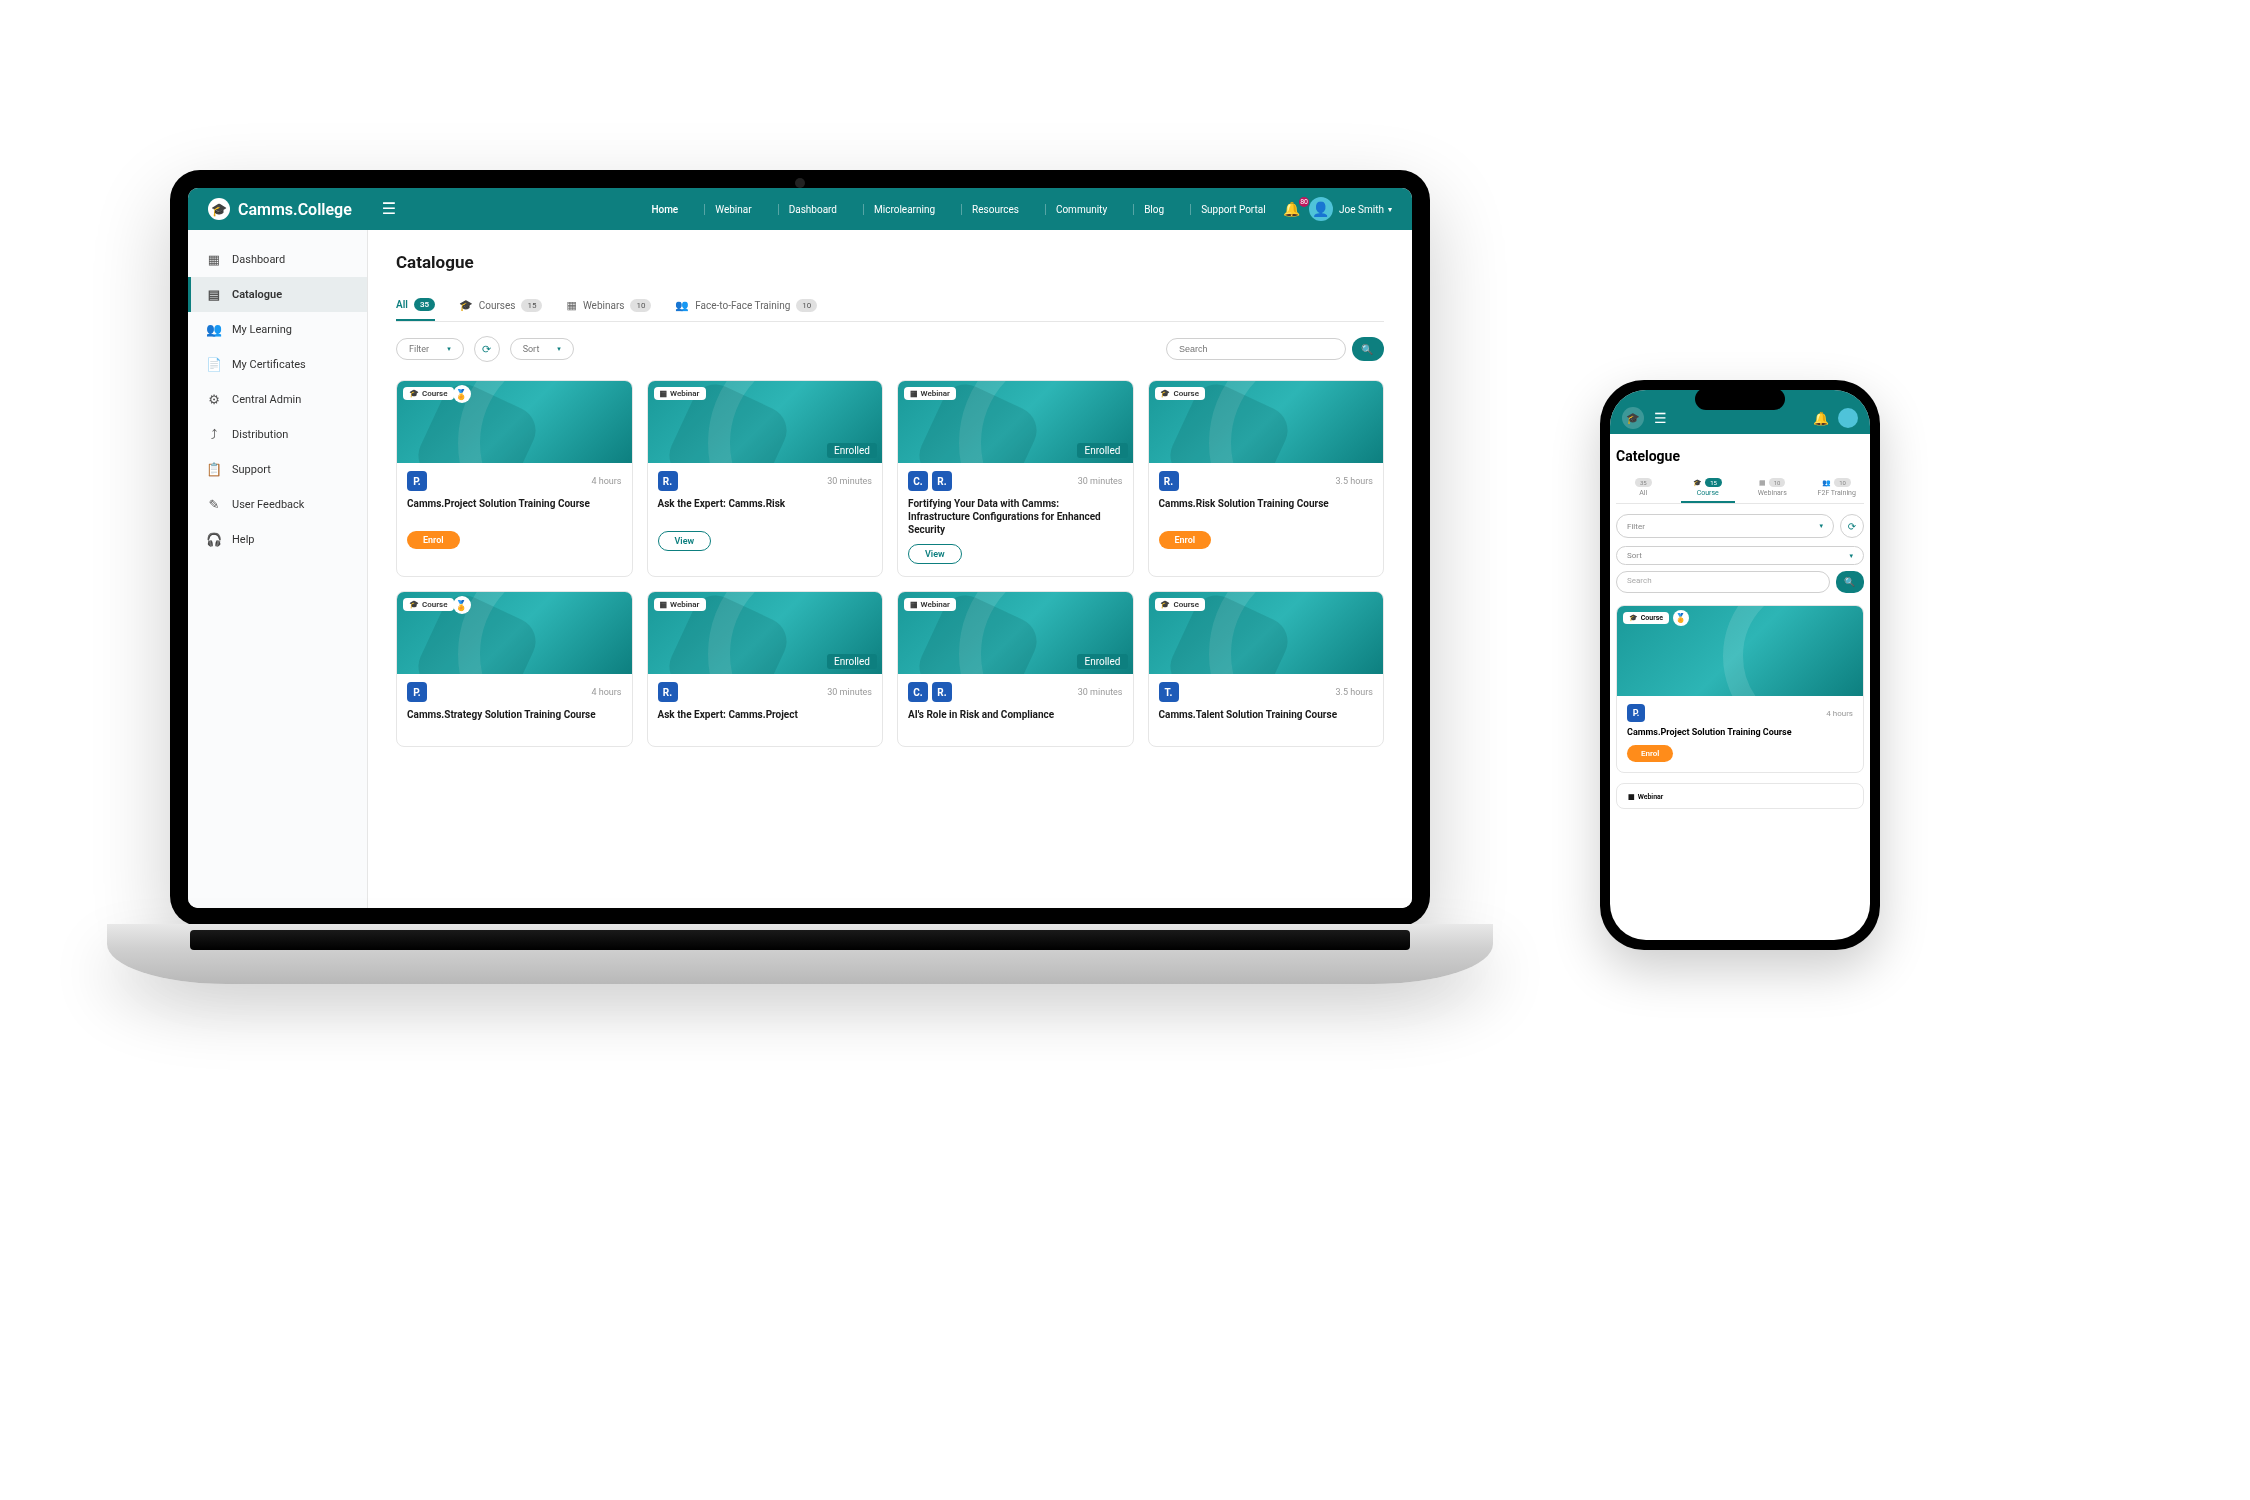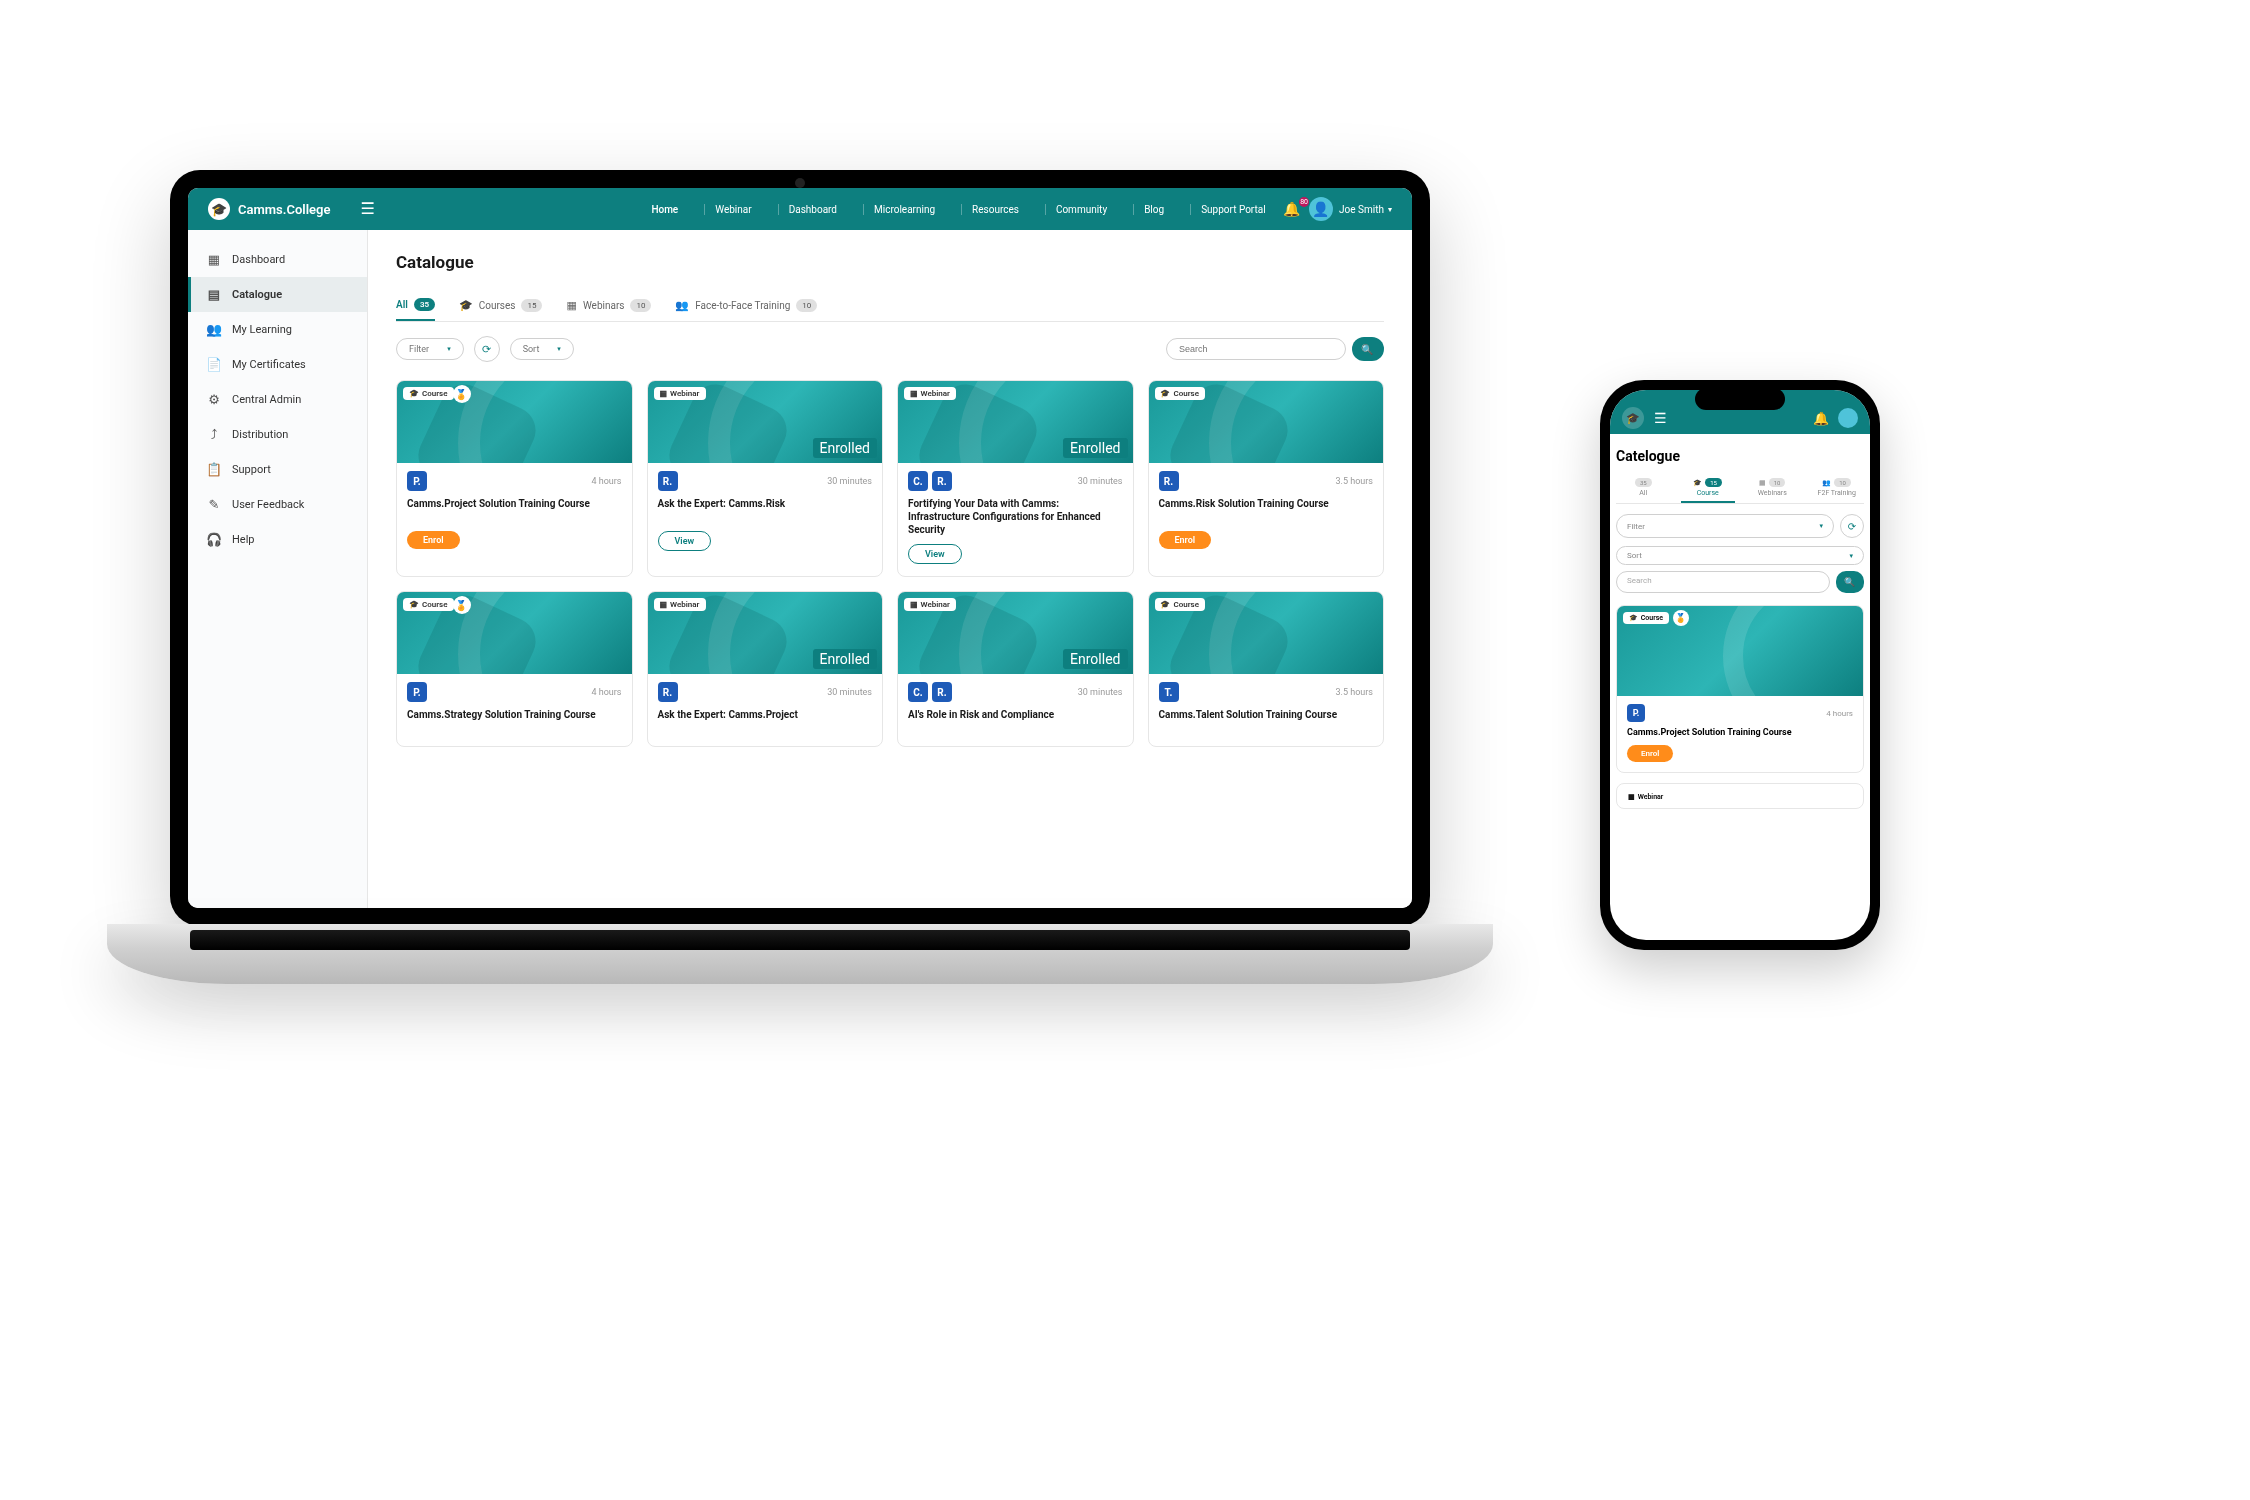--- a/index.html
+++ b/index.html
@@ -15,21 +15,21 @@
 
 
 .phone { position: absolute; left: 1600px; top: 380px; width: 280px; height: 570px; background: #000; border-radius: 44px; padding: 10px; box-shadow: 0 20px 50px rgba(0,0,0,.2); }
 .phone-inner { background: #fff; border-radius: 36px; overflow: hidden; height: 100%; position: relative; }
 .phone-notch { position: absolute; top: 8px; left: 50%; transform: translateX(-50%); width: 90px; height: 22px; background: #000; border-radius: 14px; z-index: 10; }
 
 
 .app-header { background: #0d7f7f; color: #fff; display: flex; align-items: center; padding: 0 20px; height: 42px; font-size: 11px; }
 .logo { display: flex; align-items: center; gap: 8px; }
 .logo-badge { width: 22px; height: 22px; background: #fff; border-radius: 50%; display: flex; align-items: center; justify-content: center; color: #0d7f7f; font-size: 13px; }
-.logo-text { font-weight: 600; font-size: 13px; }
+.logo-text { font-weight: 600; font-size: 16px; }
 .hamburger { margin-left: 30px; font-size: 16px; line-height: 1; }
 .nav { margin-left: auto; display: flex; align-items: center; gap: 16px; }
 .nav-item { padding: 0 10px; border-left: 1px solid rgba(255,255,255,.3); font-size: 10px; }
 .nav-item:first-child { border-left: none; }
 .nav-item.active { color: #fff; font-weight: 500; }
 .bell { position: relative; margin: 0 8px; font-size: 14px; color: #ffc107; }
 .bell-badge { position: absolute; top: -4px; right: -8px; background: #be185d; color: #fff; font-size: 7px; padding: 1px 1px; border-radius: 6px; }
 .avatar { width: 24px; height: 24px; background: #4fc3d9; border-radius: 50%; display: flex; align-items: center; justify-content: center; margin-right: 6px; font-size: 14px; }
 .user-name { font-size: 10px; }
 .chev-down { font-size: 8px; margin-left: 4px; }
@@ -60,21 +60,21 @@
 .search-btn { background: #0d7f7f; border-radius: 12px; width: 32px; height: 24px; display: flex; align-items: center; justify-content: center; color: #fff; font-size: 10px; margin-left: 6px; cursor: pointer; }
 
 
 .grid { display: grid; grid-template-columns: repeat(4, 1fr); gap: 14px; }
 .card { border: 1px solid #e6e6e6; border-radius: 8px; overflow: hidden; background: #fff; position: relative; }
 .card-img { height: 82px; background: linear-gradient(135deg,#1a9999 0%,#2db5b5 50%,#0d7f7f 100%); position: relative; overflow: hidden; }
 .card-img::before { content: ''; position: absolute; width: 180px; height: 180px; border-radius: 50%; border: 22px solid rgba(255,255,255,.12); top: -50px; right: -50px; }
 .card-img::after { content: ''; position: absolute; width: 100px; height: 100px; border-radius: 24px; background: rgba(0,60,60,.15); transform: rotate(25deg); bottom: -30px; left: 30px; }
 .type-chip { position: absolute; top: 6px; left: 6px; background: #fff; border-radius: 4px; padding: 2px 6px; font-size: 8px; font-weight: 600; color: #333; display: flex; align-items: center; gap: 3px; z-index: 2; }
 .medal { position: absolute; top: 4px; left: 56px; width: 18px; height: 18px; background: #fff; border-radius: 50%; font-size: 10px; display: flex; align-items: center; justify-content: center; color: #0d7f7f; z-index: 2; }
-.enrolled { position: absolute; bottom: 5px; right: 5px; background: #0d7f7f; color: #fff; font-size: 14px; padding: 2px 7px; border-radius: 3px; z-index: 2; }
+.enrolled { position: absolute; bottom: 5px; right: 5px; background: #0d7f7f; color: #fff; font-size: 10px; padding: 2px 7px; border-radius: 3px; z-index: 2; }
 .card-body { padding: 8px 10px 12px; }
 .meta-row { display: flex; align-items: center; justify-content: space-between; margin-bottom: 6px; }
 .tags { display: flex; gap: 4px; }
 .tag { width: 20px; height: 20px; border-radius: 4px; background: #1e5bb8; color: #fff; font-size: 10px; font-weight: 700; display: flex; align-items: center; justify-content: center; }
 .duration { font-size: 9px; color: #999; }
 .card-title { font-size: 10px; font-weight: 700; color: #1a1a1a; line-height: 1.3; min-height: 26px; }
 .btn { border-radius: 14px; padding: 4px 16px; font-size: 9px; font-weight: 600; cursor: pointer; display: inline-block; margin-top: 8px; }
 .btn-enrol { background: #ff8c1a; color: #fff; }
 .btn-view { border: 1px solid #0d7f7f; color: #0d7f7f; background: #fff; }
 

